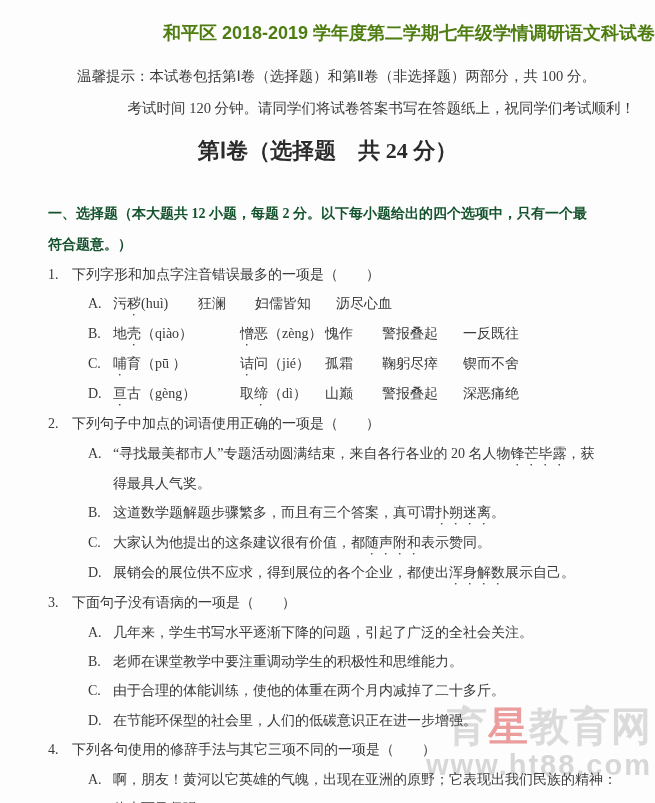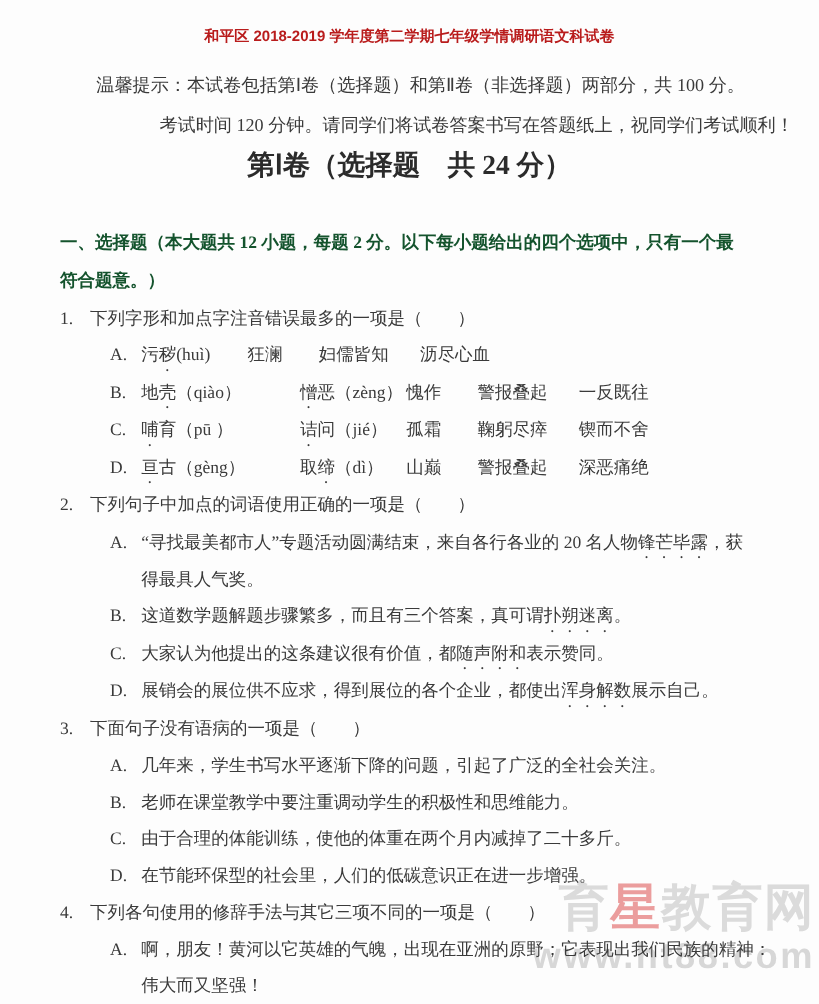--- a/index.html
+++ b/index.html
@@ -3,30 +3,30 @@
 <meta charset="utf-8">
 <style>
   html,body{margin:0;padding:0;}
   body{
     width:655px;height:803px;position:relative;overflow:hidden;
     background:#fdfdfd;color:#333;
     font-family:"Liberation Serif",serif;
   }
   .content{position:relative;z-index:1;}
   .paper-title{
-    padding-top:21px;text-align:center;
+    padding-top:21px;text-align:right;
     font-family:"Liberation Sans",sans-serif;
-    font-weight:bold;font-size:12px;color:#b91c1c;
+    font-weight:bold;font-size:18px;color:#4d7c0f;
     white-space:nowrap;
   }
   .notice{margin:15px 20px 0 48px;font-size:14.5px;line-height:32px;color:#3a3a3a;}
   .notice-l1{text-indent:2em;white-space:nowrap;}
   .notice-l2{white-space:nowrap;text-align:right;}
   .part-heading{
-    text-align:center;
+    margin-top:12px;text-align:center;
     font-size:22px;font-weight:bold;color:#2b2b2b;
     line-height:30px;white-space:nowrap;
   }
   .section-intro{
     margin:32px 20px 0 48px;font-weight:bold;font-size:14px;
     line-height:31px;color:#14532d;
   }
   .section-intro div{white-space:nowrap;}
   .questions{margin:0 20px 0 48px;font-size:14px;line-height:29.4px;color:#3a3a3a;}
   .stem{display:flex;white-space:nowrap;}

